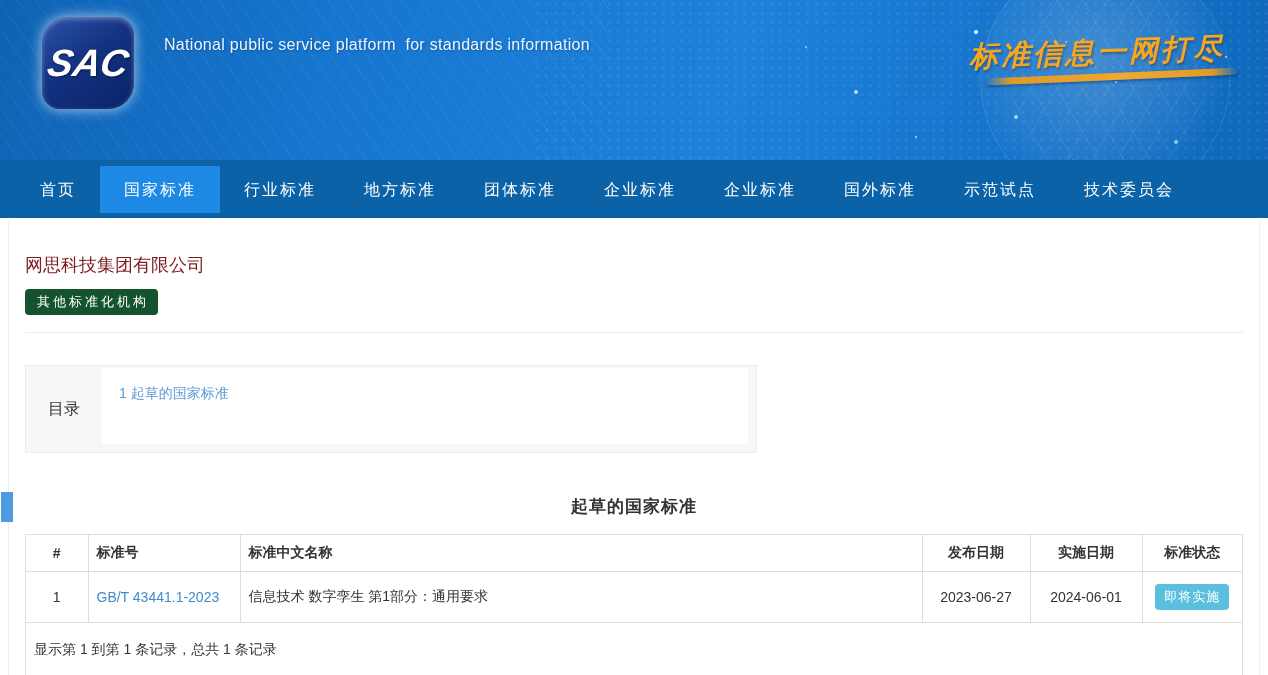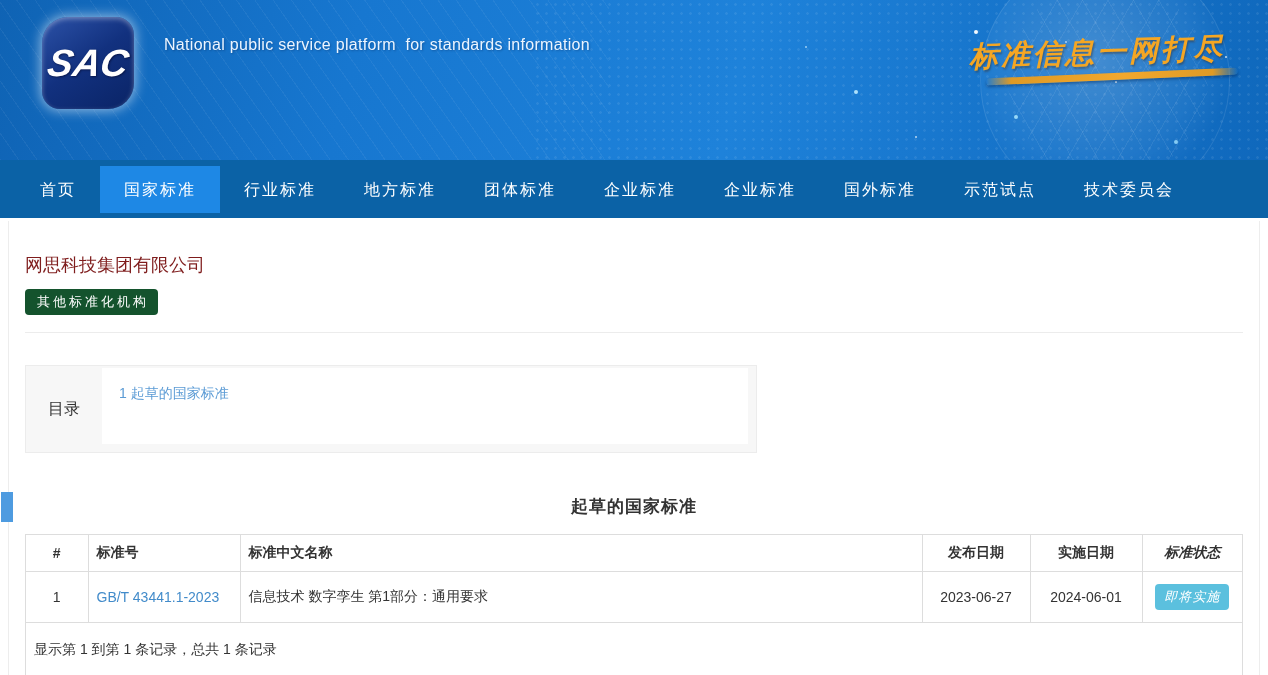--- a/index.html
+++ b/index.html
@@ -72,21 +72,21 @@
 
   .section-head { margin-top:42px; display:flex; align-items:center; position:relative;flex-direction:column; }
   .section-marker { position:absolute; left:-24px; top:50%; transform:translateY(-50%);
     width:12px; height:30px; background:#4e9be0; }
   .section-title { font-size:17px; font-weight:bold; color:#333; letter-spacing:1px; white-space:nowrap; }
   .section-line { flex:1; height:1px; background:#e8e8e8; margin-left:14px; }
 
   .table-container { margin-top:16px; border:1px solid #ddd; }
   table { width:100%; border-collapse:collapse; table-layout:fixed; font-size:14px; color:#333; }
   th, td { border-right:1px solid #ddd; border-bottom:1px solid #ddd; padding:9px 8px; text-align:left; }
-  th:last-child, td:last-child { border-right:none;font-style:italic; }
+  th:last-child, td:last-child { border-right:none; }
   td { padding:12px 8px; }
   .col0 { width:62px; }  .col1 { width:152px; }  .col3 { width:108px; }
   .col4 { width:112px; } .col5 { width:100px; }
   .center { text-align:center; }
   th { font-weight:bold; }
   .std-link { color:#428bca; text-decoration:none; cursor:pointer; }
   .status-badge { display:inline-block; background:#5bc0de; color:#fff; font-size:13px;
     padding:4px 9px; border-radius:4px; letter-spacing:1px; }
   .table-summary { padding:18px 8px 22px; font-size:14px; color:#333; }
 </style>

